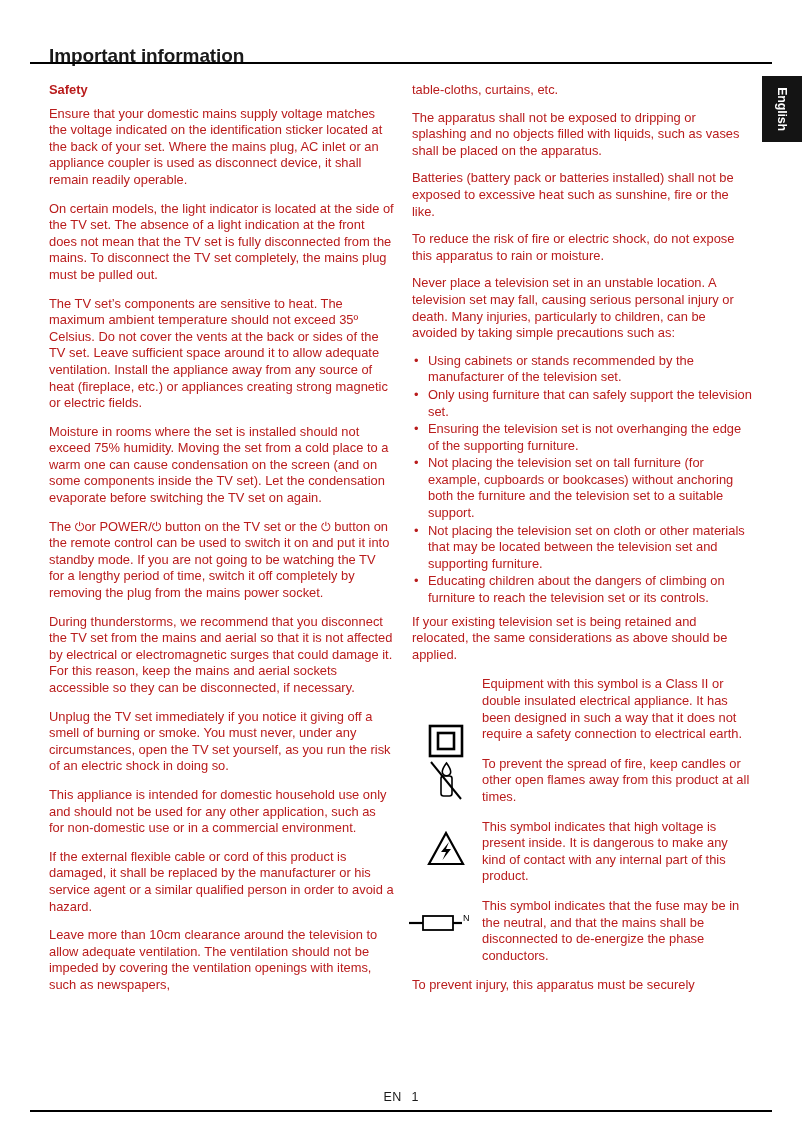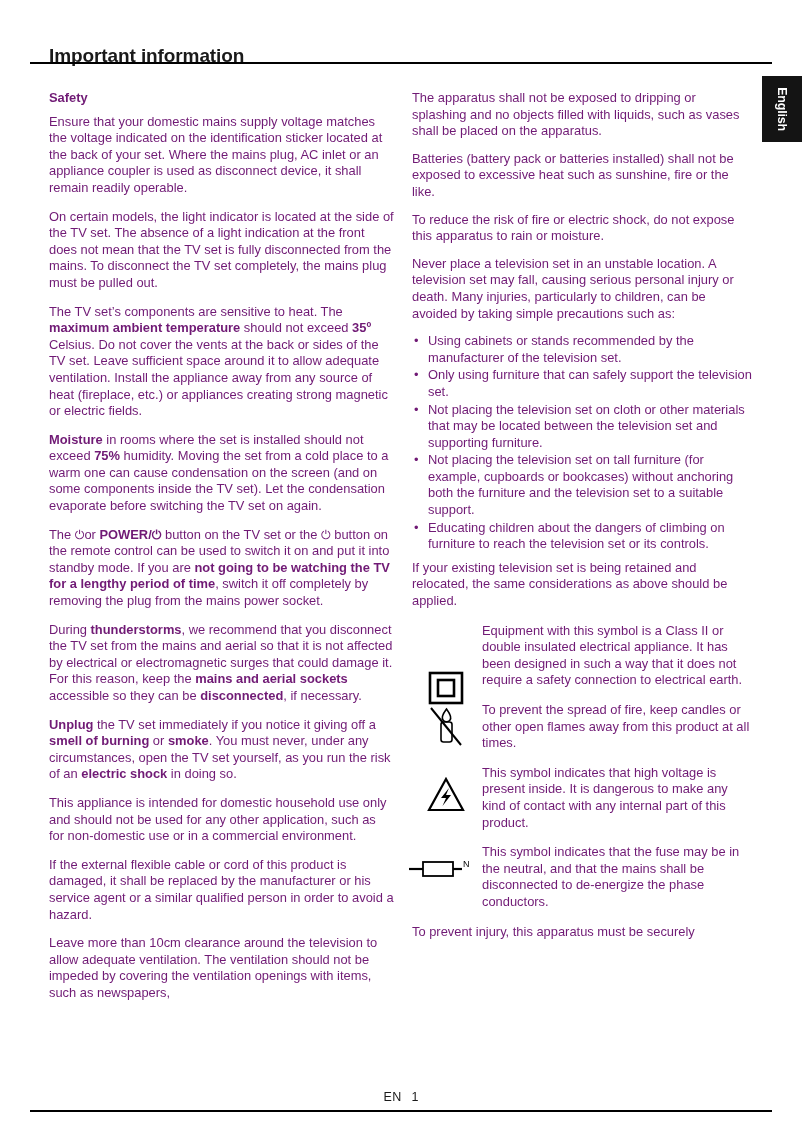--- a/index.html
+++ b/index.html
@@ -69,24 +69,24 @@
     font-weight: bold;
     display: flex;
     align-items: center;
     justify-content: center;
     letter-spacing: -0.2px;
   }
 
   
   .col {
     position: absolute;
-    top: 90px;
+    top: 82px;
     font-size: 12.9px;
     line-height: 16.6px;
-    color: #701a75;
+    color: #b91c1c;
     text-align: left;
   }
   .col-left  { left: 49px;  width: 345px; }
   .col-right { left: 412px; width: 340px; }
 
   h3.sub {
     font-size: 12.9px;
     font-weight: bold;
     margin: 0 0 7px 0;
     line-height: 16.6px;
@@ -108,21 +108,21 @@
     padding-left: 16px;
     margin-bottom: 1px;
   }
   ul.bullets li::before {
     content: "\2022";
     position: absolute;
     left: 2px;
     top: 0;
   }
 
-  b { font-weight: bold; }
+  b { font-weight: normal; }
 
   .pwr {
     font-family: "DejaVu Sans", sans-serif;
     font-size: 12.2px;
   }
 
   
   .sym-block { margin-top: 13px; }
   .sym-row {
     position: relative;
@@ -186,30 +186,32 @@
 
 
     <p class="para">This appliance is intended for domestic household use only and should not be used for any other application, such as for non-domestic use or in a commercial environment.</p>
     <p class="para">If the external flexible cable or cord of this product is damaged, it shall be replaced by the manufacturer or his service agent or a similar qualified person in order to avoid a hazard.</p>
     <p class="para">Leave more than 10cm clearance around the television to allow adequate ventilation. The ventilation should not be impeded by covering the ventilation openings with items, such as newspapers,</p>
 
   </div>
 
   <div class="col col-right">
 
+    <p class="para tight">table-cloths, curtains, etc.</p>
     <p class="para tight">The apparatus shall not be exposed to dripping or splashing and no objects filled with liquids, such as vases shall be placed on the apparatus.</p>
     <p class="para tight">Batteries (battery pack or batteries installed) shall not be exposed to excessive heat such as sunshine, fire or the like.</p>
     <p class="para tight">To reduce the risk of fire or electric shock, do not expose this apparatus to rain or moisture.</p>
     <p class="para tight">Never place a television set in an unstable location. A television set may fall, causing serious personal injury or death. Many injuries, particularly to children, can be avoided by taking simple precautions such as:</p>
 
     <ul class="bullets">
       <li>Using cabinets or stands recommended by the manufacturer of the television set.</li>
       <li>Only using furniture that can safely support the television set.</li>
+      <li>Ensuring the television set is not overhanging the edge of the supporting furniture.</li>
+      <li>Not placing the television set on tall furniture (for example, cupboards or bookcases) without anchoring both the furniture and the television set to a suitable support.</li>
       <li>Not placing the television set on cloth or other materials that may be located between the television set and supporting furniture.</li>
-      <li>Not placing the television set on tall furniture (for example, cupboards or bookcases) without anchoring both the furniture and the television set to a suitable support.</li>
       <li>Educating children about the dangers of climbing on furniture to reach the television set or its controls.</li>
     </ul>
 
     <p class="para tight">If your existing television set is being retained and relocated, the same considerations as above should be applied.</p>
 
     <div class="sym-block">
 
       <div class="sym-row">
         <div class="sym-art" style="top:48px;">
           <svg width="36" height="34" viewBox="0 0 36 34">

